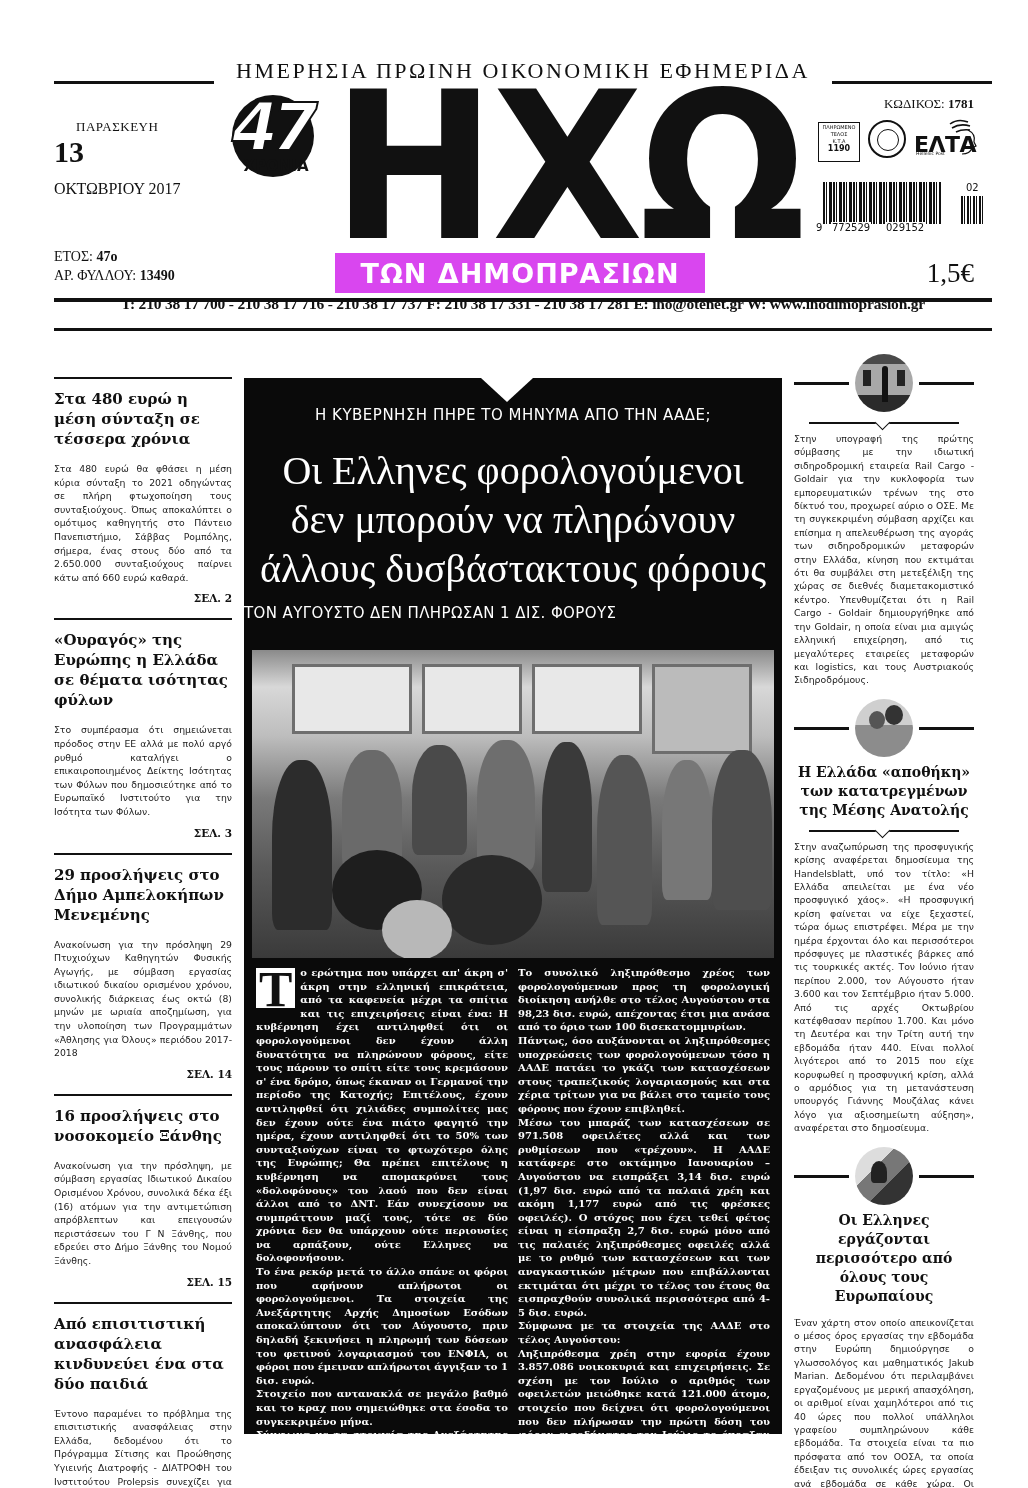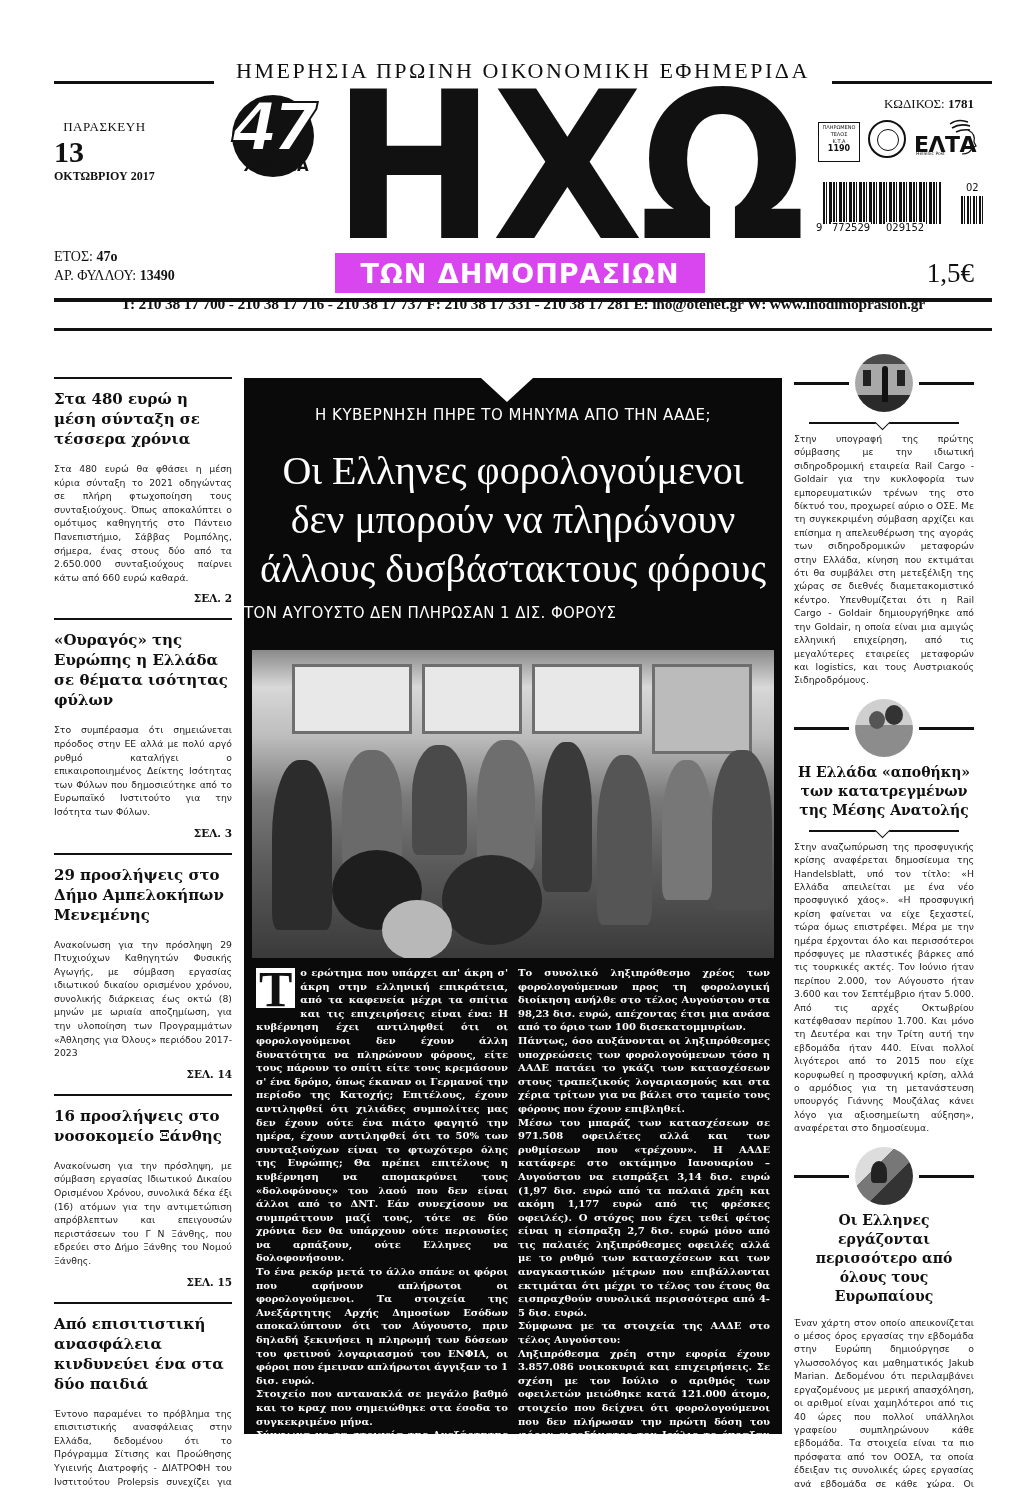--- a/index.html
+++ b/index.html
@@ -7,21 +7,21 @@
   body { position: relative; font-family: "DejaVu Serif", serif; color: #111; }
 
   
   .tagline-row { position: absolute; top: 58px; left: 54px; width: 938px; height: 26px; display: flex; align-items: flex-end; }
   .tagline-rule { flex: 1; height: 3px; background: #111; }
   .tagline { font-family: "Liberation Serif", serif; font-size: 22px; letter-spacing: 2.5px; padding: 0 22px; white-space: nowrap; color: #111; }
 
   .date-block { position: absolute; top: 119px; left: 54px; font-family: "Liberation Serif", serif; }
   .date-day { font-size: 13px; letter-spacing: 0.5px; text-align: center; }
   .date-num { font-size: 30px; font-weight: bold; line-height: 30px; margin-top: 2px; }
-  .date-month { font-size: 12px; font-weight: bold; margin-top: 2px; }
+  .date-month { font-size: 16px; font-weight: normal; margin-top: 13px; }
 
   .year-block { position: absolute; top: 247px; left: 54px; font-family: "Liberation Serif", serif; font-size: 14px; line-height: 19px; }
   .year-block b { font-weight: bold; }
 
   .anniv { position: absolute; top: 95px; left: 222px; width: 100px; height: 100px; }
   .anniv-circle { position: absolute; left: 10px; top: 0; width: 82px; height: 82px; border-radius: 50%; background: #111; }
   .anniv-num { position: absolute; left: 0; top: -6px; width: 100px; text-align: center; font-family: "DejaVu Sans", sans-serif; font-weight: bold; font-size: 66px; color: #fff; -webkit-text-stroke: 2px #111; letter-spacing: -6px; font-style: italic; }
   .anniv-label { position: absolute; left: 14px; top: 62px; width: 80px; text-align: center; font-family: "DejaVu Sans", sans-serif; font-weight: bold; font-size: 15px; color: #111; }
 
   .logo { position: absolute; top: 82px; left: 332px; width: 372px; height: 170px; font-family: "DejaVu Sans", sans-serif; font-weight: bold; font-size: 196px; line-height: 170px; letter-spacing: -4px; color: #111; text-align: center; transform: scaleY(1.05); }
@@ -163,21 +163,21 @@
     <div class="brief-body">Στα 480 ευρώ θα φθάσει η μέση κύρια σύνταξη το 2021 οδηγώντας σε πλήρη φτωχοποίηση τους συνταξιούχους. Όπως αποκαλύπτει ο ομότιμος καθηγητής στο Πάντειο Πανεπιστήμιο, Σάββας Ρομπόλης, σήμερα, ένας στους δύο από τα 2.650.000 συνταξιούχους παίρνει κάτω από 660 ευρώ καθαρά.</div>
     <div class="brief-page">ΣΕΛ. 2</div>
   </div>
   <div class="brief">
     <div class="brief-title">«Ουραγός» της Ευρώπης η Ελλάδα σε θέματα ισότητας φύλων</div>
     <div class="brief-body">Στο συμπέρασμα ότι σημειώνεται πρόοδος στην ΕΕ αλλά με πολύ αργό ρυθμό καταλήγει ο επικαιροποιημένος Δείκτης Ισότητας των Φύλων που δημοσιεύτηκε από το Ευρωπαϊκό Ινστιτούτο για την Ισότητα των Φύλων.</div>
     <div class="brief-page">ΣΕΛ. 3</div>
   </div>
   <div class="brief">
     <div class="brief-title">29 προσλήψεις στο Δήμο Αμπελοκήπων Μενεμένης</div>
-    <div class="brief-body">Ανακοίνωση για την πρόσληψη 29 Πτυχιούχων Καθηγητών Φυσικής Αγωγής, με σύμβαση εργασίας ιδιωτικού δικαίου ορισμένου χρόνου, συνολικής διάρκειας έως οκτώ (8) μηνών με ωριαία αποζημίωση, για την υλοποίηση των Προγραμμάτων «Άθλησης για Όλους» περιόδου 2017-2023</div>
+    <div class="brief-body">Ανακοίνωση για την πρόσληψη 29 Πτυχιούχων Καθηγητών Φυσικής Αγωγής, με σύμβαση εργασίας ιδιωτικού δικαίου ορισμένου χρόνου, συνολικής διάρκειας έως οκτώ (8) μηνών με ωριαία αποζημίωση, για την υλοποίηση των Προγραμμάτων «Άθλησης για Όλους» περιόδου 2017-2018</div>
     <div class="brief-page">ΣΕΛ. 14</div>
   </div>
   <div class="brief">
     <div class="brief-title">16 προσλήψεις στο νοσοκομείο Ξάνθης</div>
     <div class="brief-body">Ανακοίνωση για την πρόσληψη, με σύμβαση εργασίας Ιδιωτικού Δικαίου Ορισμένου Χρόνου, συνολικά δέκα έξι (16) ατόμων για την αντιμετώπιση απρόβλεπτων και επειγουσών περιστάσεων του Γ Ν Ξάνθης, που εδρεύει στο Δήμο Ξάνθης του Νομού Ξάνθης.</div>
     <div class="brief-page">ΣΕΛ. 15</div>
   </div>
   <div class="brief">
     <div class="brief-title">Από επισιτιστική ανασφάλεια κινδυνεύει ένα στα δύο παιδιά</div>
     <div class="brief-body">Έντονο παραμένει το πρόβλημα της επισιτιστικής ανασφάλειας στην Ελλάδα, δεδομένου ότι το Πρόγραμμα Σίτισης και Προώθησης Υγιεινής Διατροφής - ΔΙΑΤΡΟΦΗ του Ινστιτούτου Prolepsis συνεχίζει για έβδομη χρονιά την παροχή δωρεάν γευμάτων σε δημόσια σχολεία ευπαθών περιοχών της χώρας.</div>

